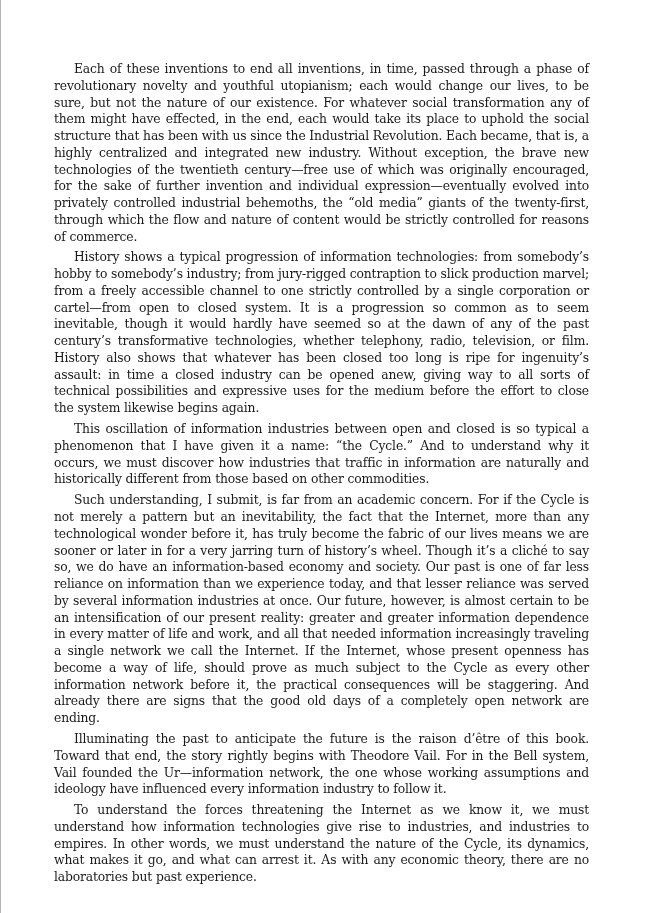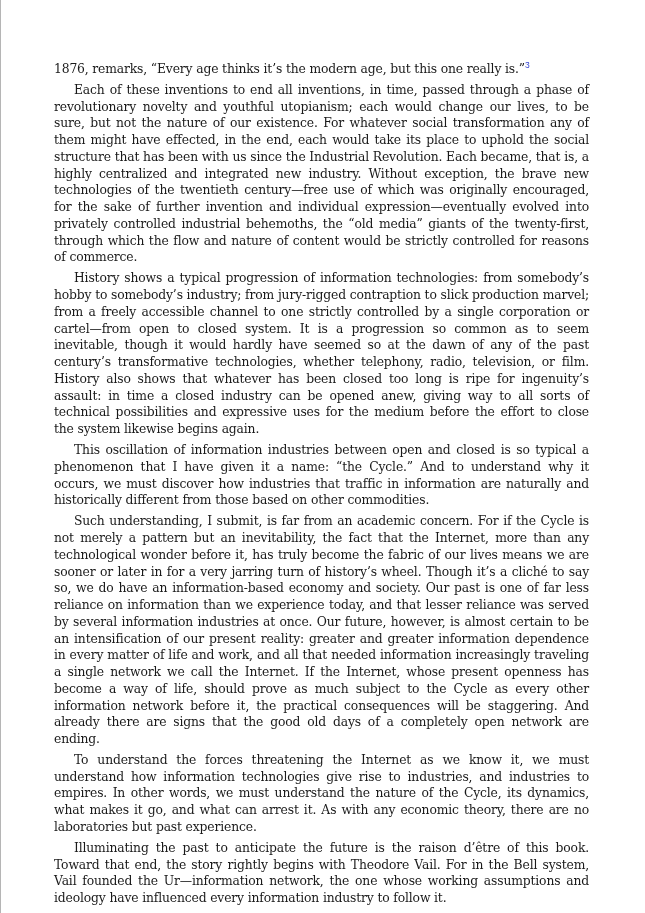--- a/index.html
+++ b/index.html
@@ -49,21 +49,20 @@
       line-height: 0;
       font-family: "Liberation Sans", sans-serif;
       cursor: pointer;
     }
   </style>
 </head>
 <body>
 
 <div class="page">
   <div class="text-column">
-    <p class="continued"><span>1876, remarks, “Every age thinks it’s the modern age, but this one really is.”</span><sup class="footnote-ref">3</sup></p>
     <p>Each of these inventions to end all inventions, in time, passed through a phase of revolutionary novelty and youthful utopianism; each would change our lives, to be sure, but not the nature of our existence. For whatever social transformation any of them might have effected, in the end, each would take its place to uphold the social structure that has been with us since the Industrial Revolution. Each became, that is, a highly centralized and integrated new industry. Without exception, the brave new technologies of the twentieth century—free use of which was originally encouraged, for the sake of further invention and individual expression—eventually evolved into privately controlled industrial behemoths, the “old media” giants of the twenty-first, through which the flow and nature of content would be strictly controlled for reasons of commerce.</p>
     <p>History shows a typical progression of information technologies: from somebody’s hobby to somebody’s industry; from jury-rigged contraption to slick production marvel; from a freely accessible channel to one strictly controlled by a single corporation or cartel—from open to closed system. It is a progression so common as to seem inevitable, though it would hardly have seemed so at the dawn of any of the past century’s transformative technologies, whether telephony, radio, television, or film. History also shows that whatever has been closed too long is ripe for ingenuity’s assault: in time a closed industry can be opened anew, giving way to all sorts of technical possibilities and expressive uses for the medium before the effort to close the system likewise begins again.</p>
     <p>This oscillation of information industries between open and closed is so typical a phenomenon that I have given it a name: “the Cycle.” And to understand why it occurs, we must discover how industries that traffic in information are naturally and historically different from those based on other commodities.</p>
     <p>Such understanding, I submit, is far from an academic concern. For if the Cycle is not merely a pattern but an inevitability, the fact that the Internet, more than any technological wonder before it, has truly become the fabric of our lives means we are sooner or later in for a very jarring turn of history’s wheel. Though it’s a cliché to say so, we do have an information-based economy and society. Our past is one of far less reliance on information than we experience today, and that lesser reliance was served by several information industries at once. Our future, however, is almost certain to be an intensification of our present reality: greater and greater information dependence in every matter of life and work, and all that needed information increasingly traveling a single network we call the Internet. If the Internet, whose present openness has become a way of life, should prove as much subject to the Cycle as every other information network before it, the practical consequences will be staggering. And already there are signs that the good old days of a completely open network are ending.</p>
+    <p>Illuminating the past to anticipate the future is the raison d’être of this book. Toward that end, the story rightly begins with Theodore Vail. For in the Bell system, Vail founded the Ur—information network, the one whose working assumptions and ideology have influenced every information industry to follow it.</p>
     <p>To understand the forces threatening the Internet as we know it, we must understand how information technologies give rise to industries, and industries to empires. In other words, we must understand the nature of the Cycle, its dynamics, what makes it go, and what can arrest it. As with any economic theory, there are no laboratories but past experience.</p>
-    <p>Illuminating the past to anticipate the future is the raison d’être of this book. Toward that end, the story rightly begins with Theodore Vail. For in the Bell system, Vail founded the Ur—information network, the one whose working assumptions and ideology have influenced every information industry to follow it.</p>
   </div>
 </div>
 
 </body></html>

